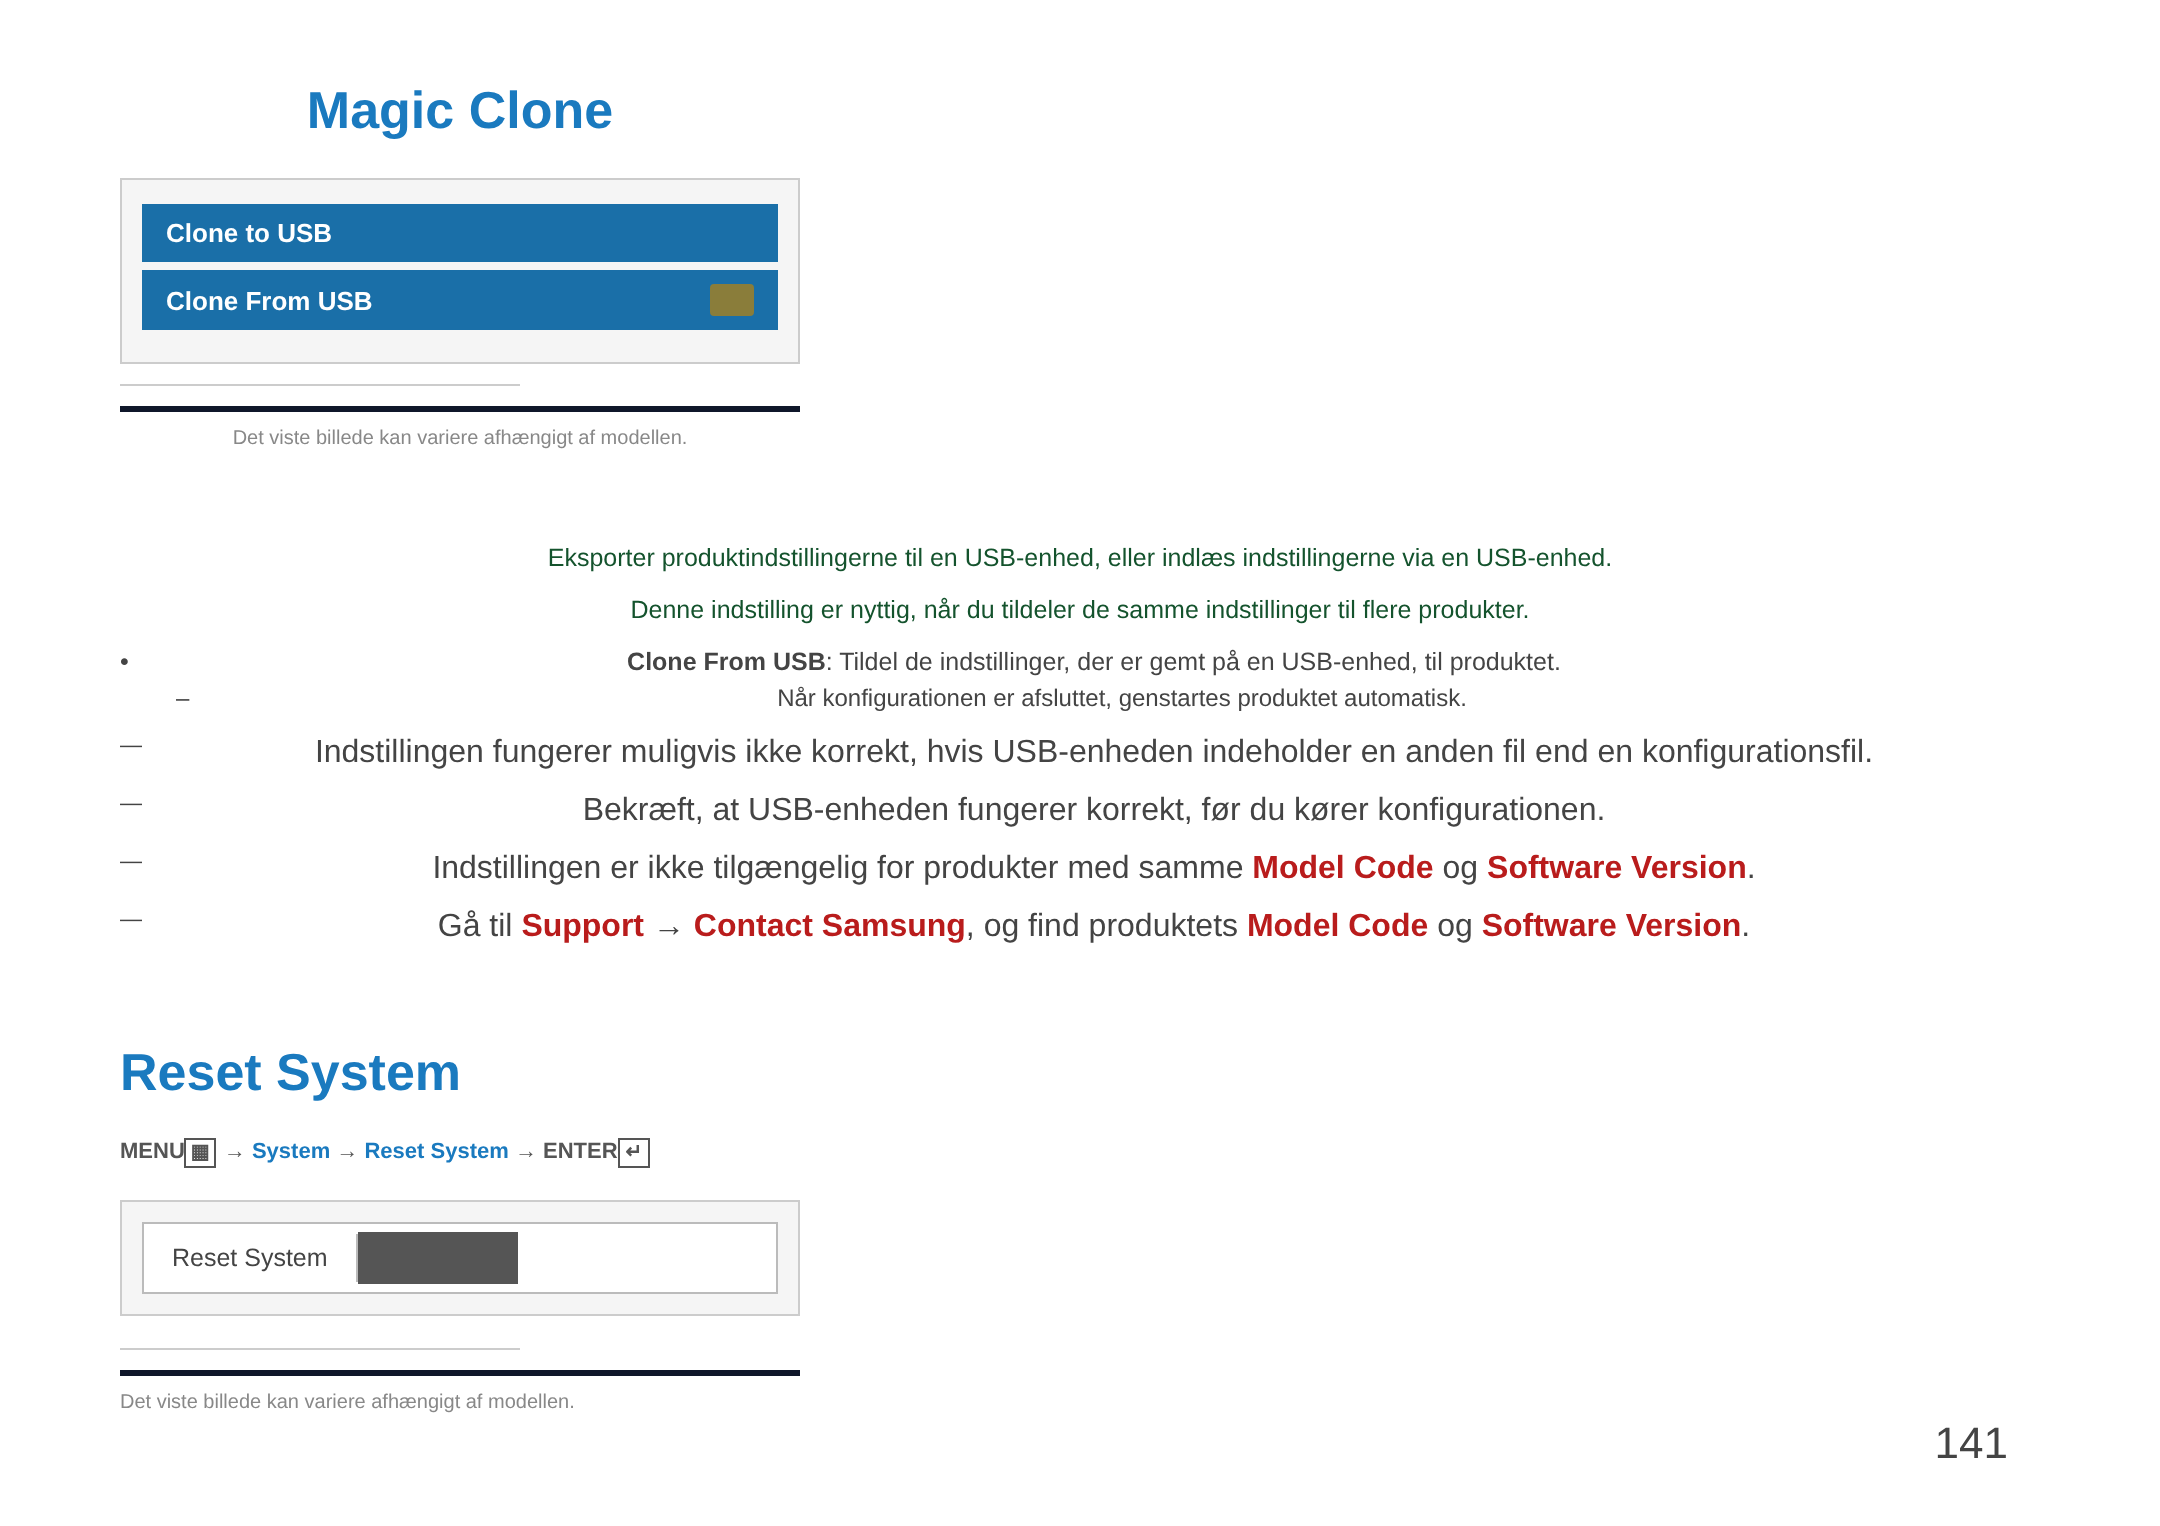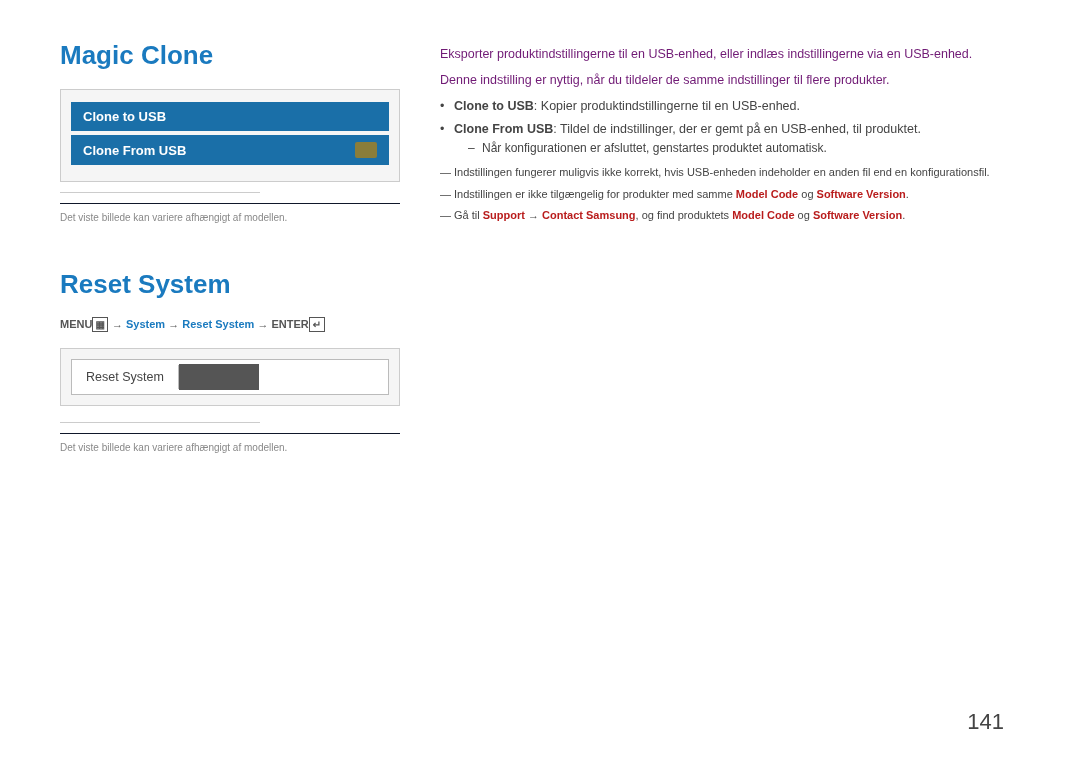--- a/index.html
+++ b/index.html
@@ -18,23 +18,24 @@
       width: 1080px;
       height: 763px;
       padding: 40px 60px;
       display: flex;
       flex-direction: column;
     }
 
     
     .top-section {
       display: flex;
-      flex-direction: row;
+      flex-direction: column;
       gap: 40px;
       margin-bottom: 30px;
+      text-align: center;
     }
 
     .left-panel {
       width: 340px;
       flex-shrink: 0;
     }
 
     .right-panel {
       flex: 1;
       padding-top: 5px;
@@ -107,27 +108,27 @@
       height: 16px;
       background: #8a7d3a;
       border-radius: 2px;
     }
 
     .note-line {
       font-size: 10px;
       color: #888;
       margin-top: 10px;
       padding-top: 8px;
-      border-top: 1px solid #0f172a;
+      border-top: 3px solid #0f172a;
     }
 
     
     .right-panel p {
       font-size: 12.5px;
-      color: #701a75;
+      color: #14532d;
       margin-bottom: 7px;
       line-height: 1.5;
     }
 
     .bullet-list {
       list-style: none;
       padding: 0;
       margin-bottom: 7px;
     }
 
@@ -156,21 +157,21 @@
       line-height: 1.5;
     }
 
     .sub-bullet::before {
       content: '–';
       position: absolute;
       left: 14px;
     }
 
     .dash-line {
-      font-size: 11px;
+      font-size: 16px;
       color: #444;
       margin-bottom: 5px;
       padding-left: 14px;
       position: relative;
       line-height: 1.5;
     }
 
     .dash-line::before {
       content: '—';
       position: absolute;
@@ -246,29 +247,27 @@
       <div class="divider"></div>
       <p class="note-line">Det viste billede kan variere afhængigt af modellen.</p>
     </div>
 
     <div class="right-panel">
       <p>Eksporter produktindstillingerne til en USB-enhed, eller indlæs indstillingerne via en USB-enhed.</p>
       <p>Denne indstilling er nyttig, når du tildeler de samme indstillinger til flere produkter.</p>
 
       <ul class="bullet-list">
         <li>
-          <span class="bold-text">Clone to USB</span>: Kopier produktindstillingerne til en USB-enhed.
-        </li>
-        <li>
           <span class="bold-text">Clone From USB</span>: Tildel de indstillinger, der er gemt på en USB-enhed, til produktet.
           <div class="sub-bullet">Når konfigurationen er afsluttet, genstartes produktet automatisk.</div>
         </li>
       </ul>
 
       <div class="dash-line">Indstillingen fungerer muligvis ikke korrekt, hvis USB-enheden indeholder en anden fil end en konfigurationsfil.</div>
+      <div class="dash-line">Bekræft, at USB-enheden fungerer korrekt, før du kører konfigurationen.</div>
       <div class="dash-line">
         Indstillingen er ikke tilgængelig for produkter med samme <span class="bold-blue">Model Code</span> og <span class="bold-blue">Software Version</span>.
       </div>
       <div class="dash-line">
         Gå til <span class="bold-blue">Support</span> → <span class="bold-blue">Contact Samsung</span>, og find produktets <span class="bold-blue">Model Code</span> og <span class="bold-blue">Software Version</span>.
       </div>
     </div>
   </div>
 
   <div class="bottom-section">

